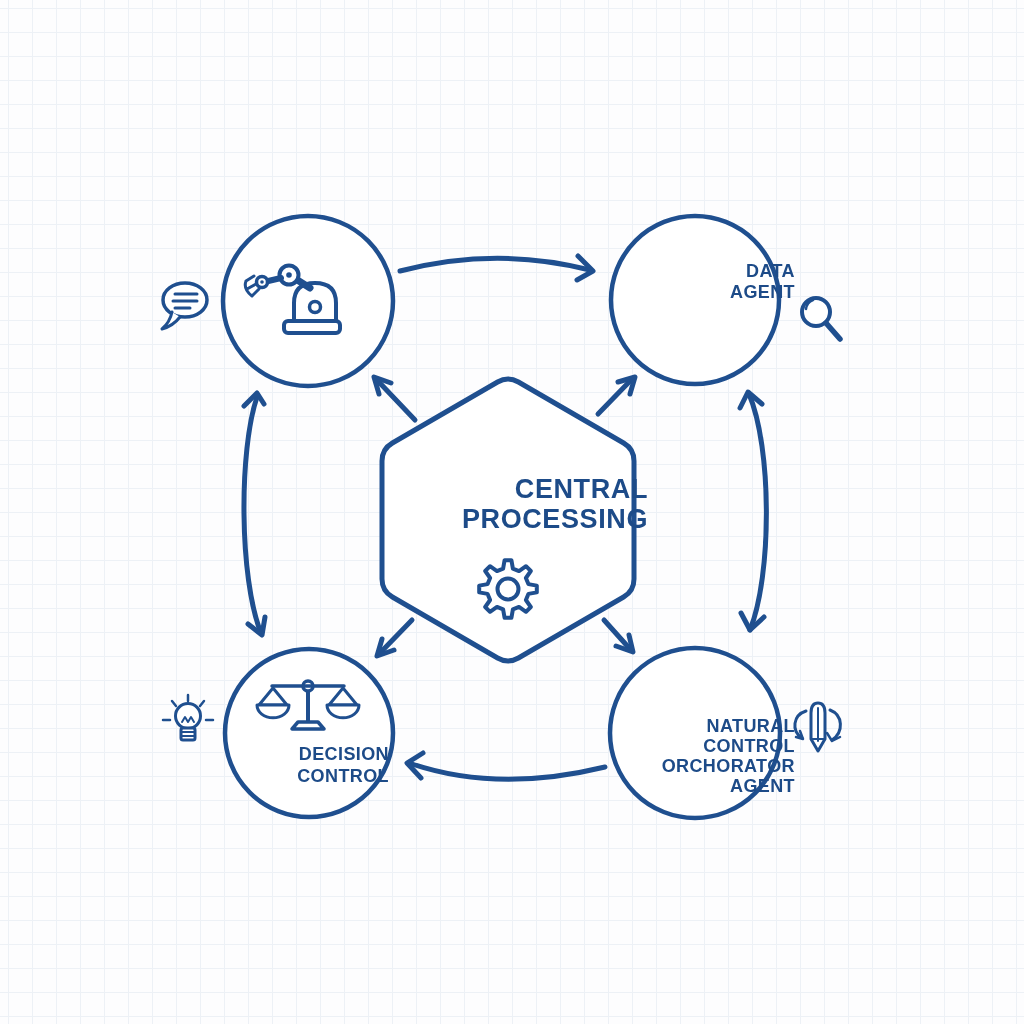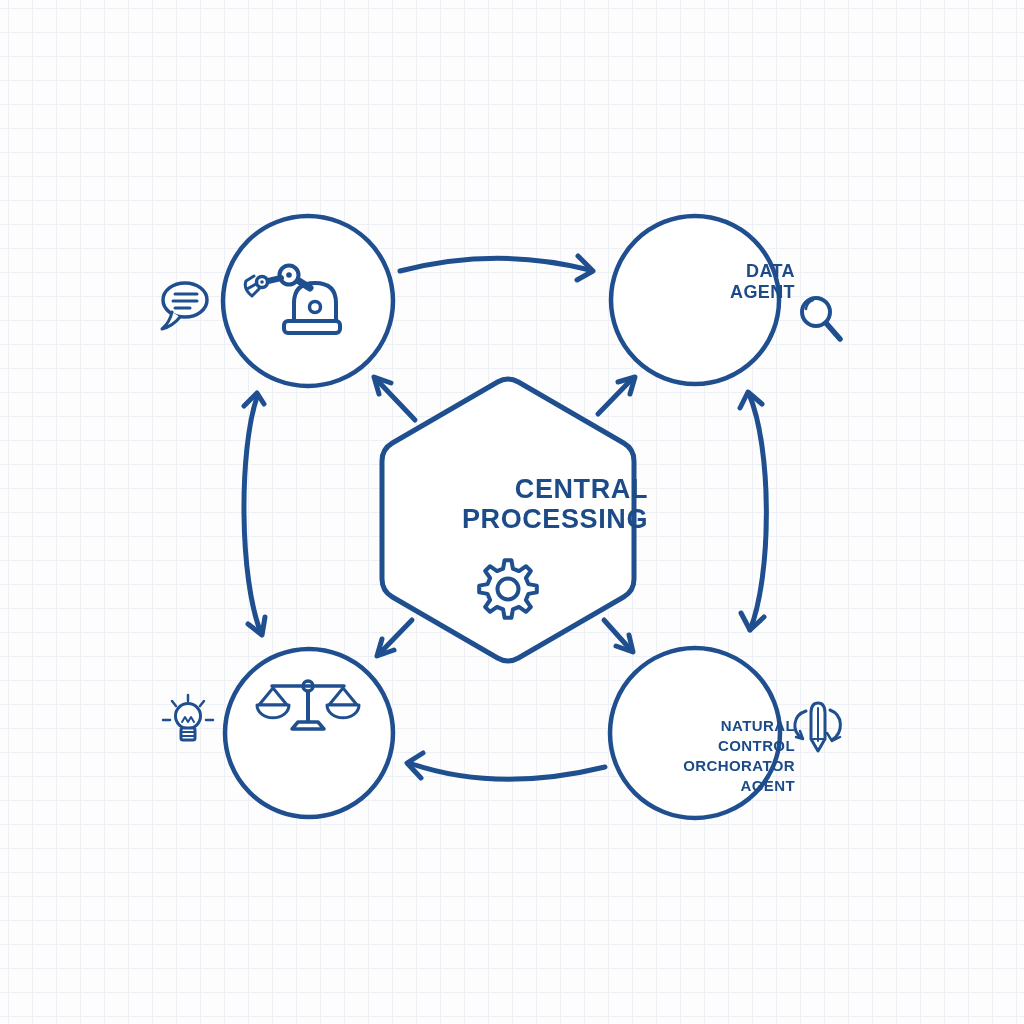--- a/index.html
+++ b/index.html
@@ -27,21 +27,21 @@
   .stroke{stroke:var(--ink);fill:none;stroke-linecap:round;stroke-linejoin:round;}
   .fillw{fill:#ffffff;}
   .label{
     position:absolute;text-align:right;font-weight:700;
     color:var(--text);letter-spacing:.4px;
   }
   .label span{display:block;}
   .label-center{left:368px;top:474px;width:280px;font-size:27px;line-height:30px;letter-spacing:.6px;}
   .label-tr{left:595px;top:261px;width:200px;font-size:18px;line-height:21px;}
   .label-bl{left:229px;top:743px;width:160px;font-size:18px;line-height:22px;}
-  .label-br{left:595px;top:716px;width:200px;font-size:15px;line-height:20px;}
+  .label-br{left:595px;top:716px;width:200px;font-size:18px;line-height:20px;}
 </style>
 </head>
 <body>
 
 <div class="canvas">
 
   <svg class="diagram" width="1024" height="1024" viewBox="0 0 1024 1024">
 
     <g>
       <path class="stroke" stroke-width="5" d="M 400,271 Q 496,246 590,270"></path>
@@ -150,20 +150,24 @@
   <div class="label label-center">
     <span>CENTRAL</span>
     <span>PROCESSING</span>
   </div>
 
   <div class="label label-tr">
     <span>DATA</span>
     <span>AGENT</span>
   </div>
 
+  <div class="label label-bl">
+    <span>DECISION</span>
+    <span>CONTROL</span>
+  </div>
 
   <div class="label label-br">
     <span>NATURAL</span>
     <span>CONTROL</span>
     <span>ORCHORATOR</span>
     <span>AGENT</span>
   </div>
 
 </div>
 

